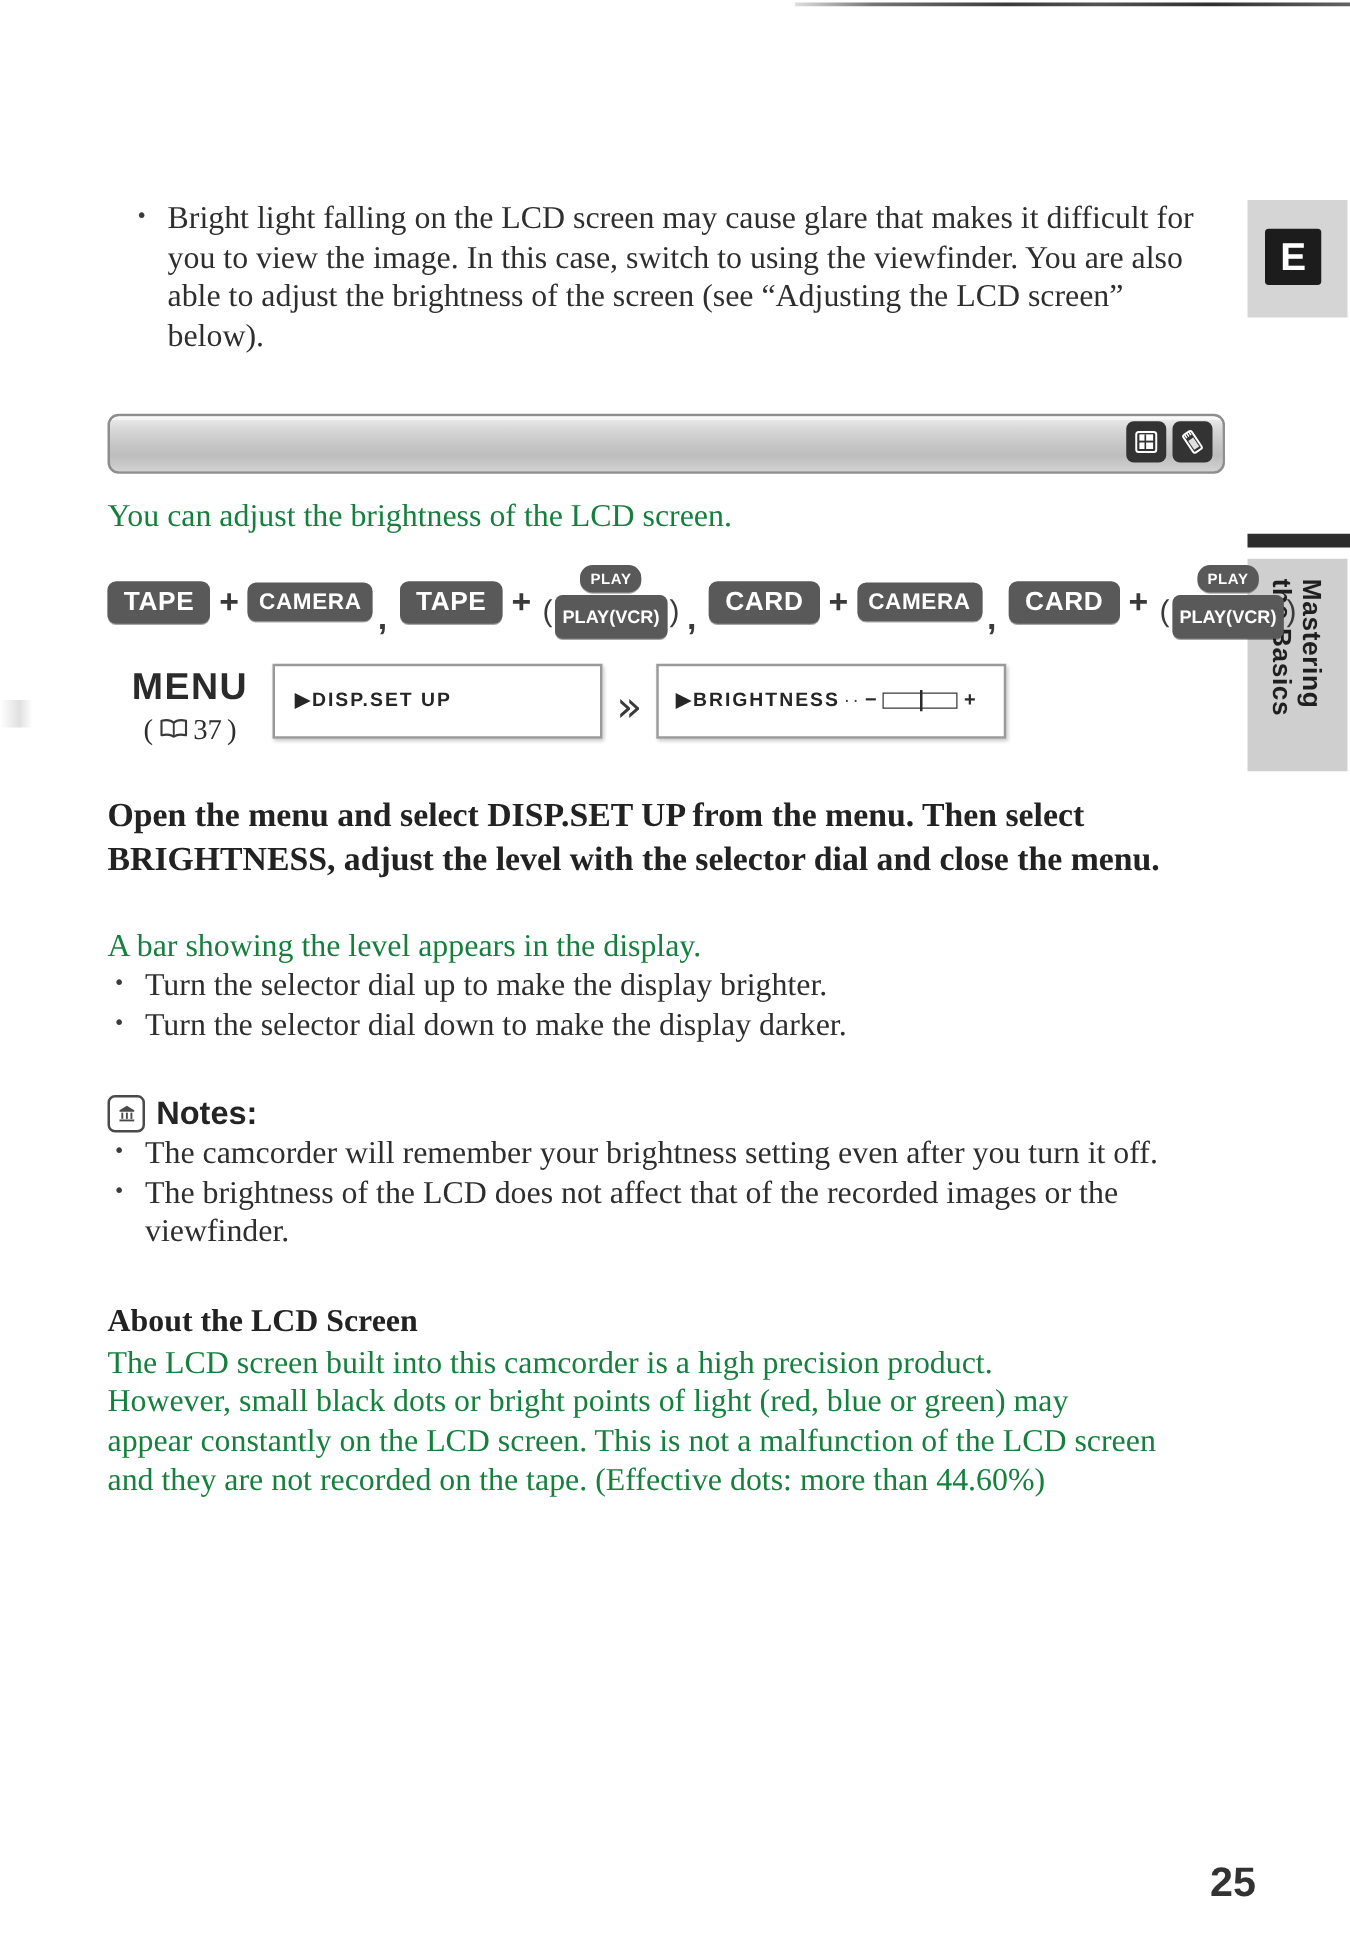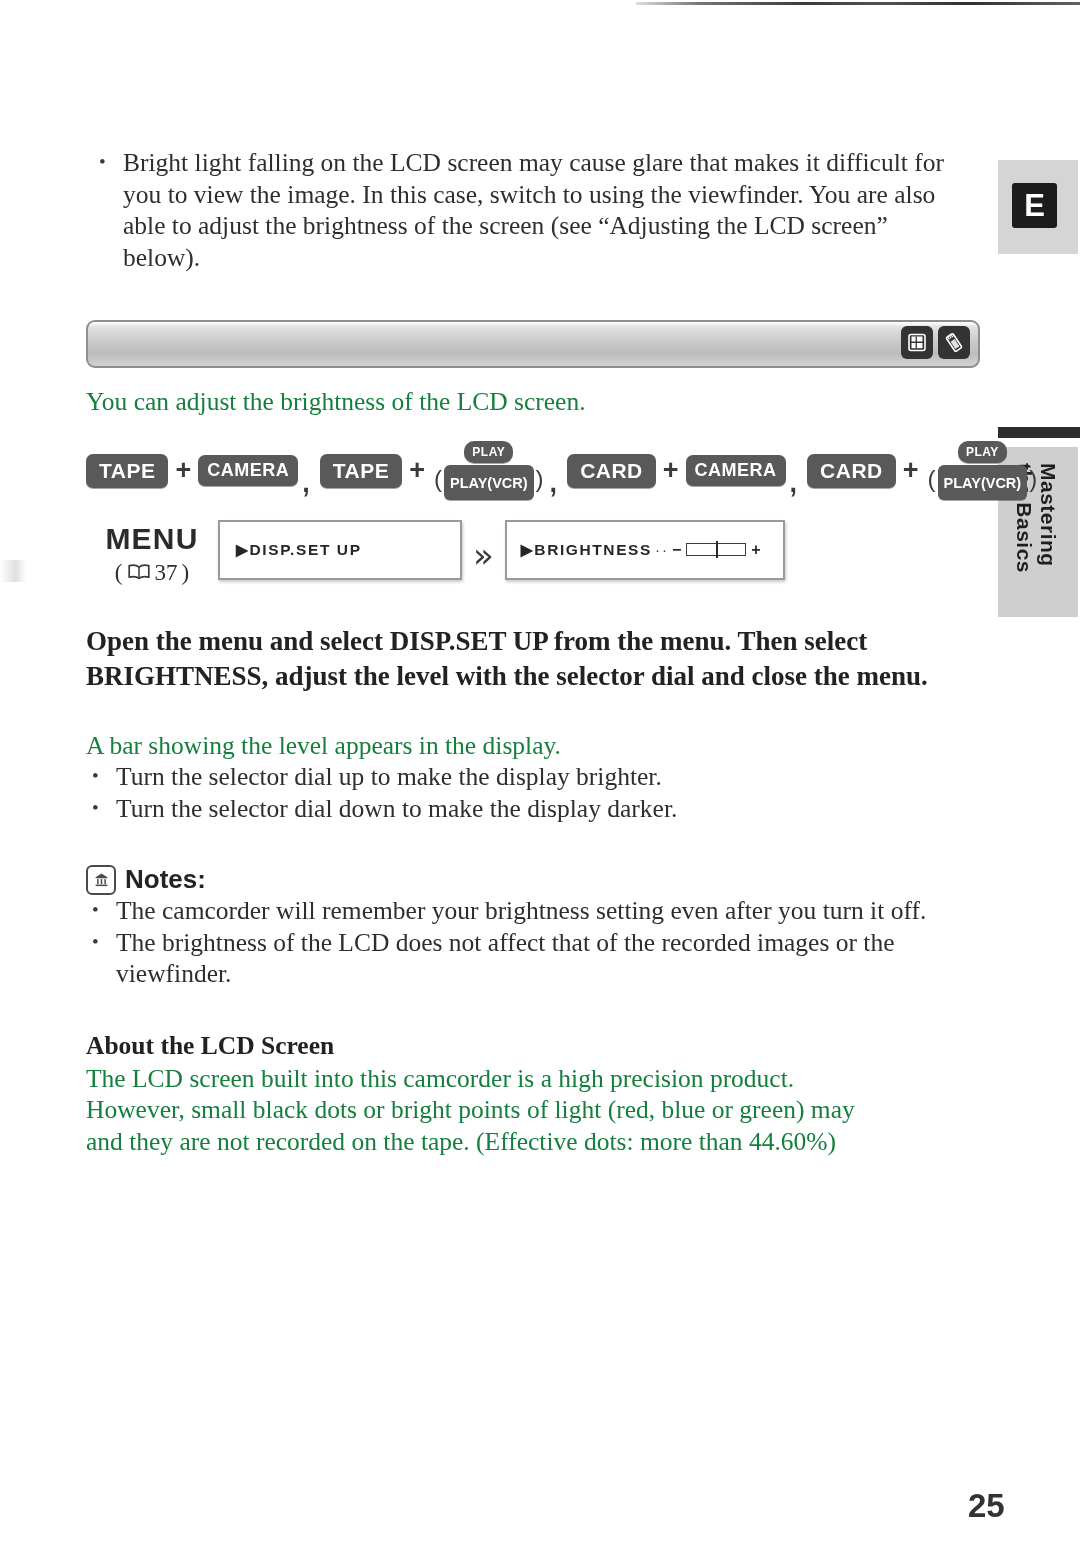--- a/index.html
+++ b/index.html
@@ -61,21 +61,21 @@
   }
   .bullet-item::before {
     content: "\2022";
     position: absolute;
     left: 6px; top: -1px;
     font-size: 19px;
     color: #3a3a3a;
   }
 
   
-  .intro { margin: 7px; }
+  .intro { margin: 18px; }
 
   
   .section-bar {
     position: relative;
     margin-top: 47px;
     width: 890px;
     height: 44px;
     border: 2px solid #8e8e8e;
     border-radius: 9px;
     background: linear-gradient(180deg,#efefef 0%, #d9d9d9 22%, #c6c6c6 52%, #bdbdbd 72%, #d2d2d2 100%);
@@ -218,21 +218,21 @@
   }
   .lcd-box {
     border: 2px solid #9a9a9a;
     background: #ffffff;
     box-shadow: 1px 2px 3px rgba(0,0,0,.22);
     display: flex;
     align-items: center;
     height: 60px;
     box-sizing: border-box;
   }
-  .lcd-1 { width: 244px; padding-left: 16px; }
+  .lcd-1 { width: 264px; padding-left: 16px; }
   .lcd-2 { width: 280px; padding-left: 14px; }
   .lcd-text {
     font-family: "Liberation Sans", sans-serif;
     font-size: 15.5px;
     font-weight: bold;
     letter-spacing: 1.6px;
     color: #262626;
     white-space: nowrap;
   }
   .chev {
@@ -518,18 +518,19 @@
       <span class="notes-word">Notes:</span>
     </div>
     <ul class="bullet-list">
       <li class="bullet-item">The camcorder will remember your brightness setting even after you turn it off.</li>
       <li class="bullet-item">The brightness of the LCD does not affect that of the recorded images or the viewfinder.</li>
     </ul>
 
     <div class="about-head">About the LCD Screen</div>
     <div class="body-text about-body">The LCD screen built into this camcorder is a high precision product.</div>
     <div class="body-text">However, small black dots or bright points of light (red, blue or green) may</div>
+    <div class="body-text">appear constantly on the LCD screen. This is not a malfunction of the LCD screen</div>
     <div class="body-text">and they are not recorded on the tape. (Effective dots: more than 44.60%)</div>
 
   </div>
 
   <div class="page-number">25</div>
 </div>
 
 </body></html>

